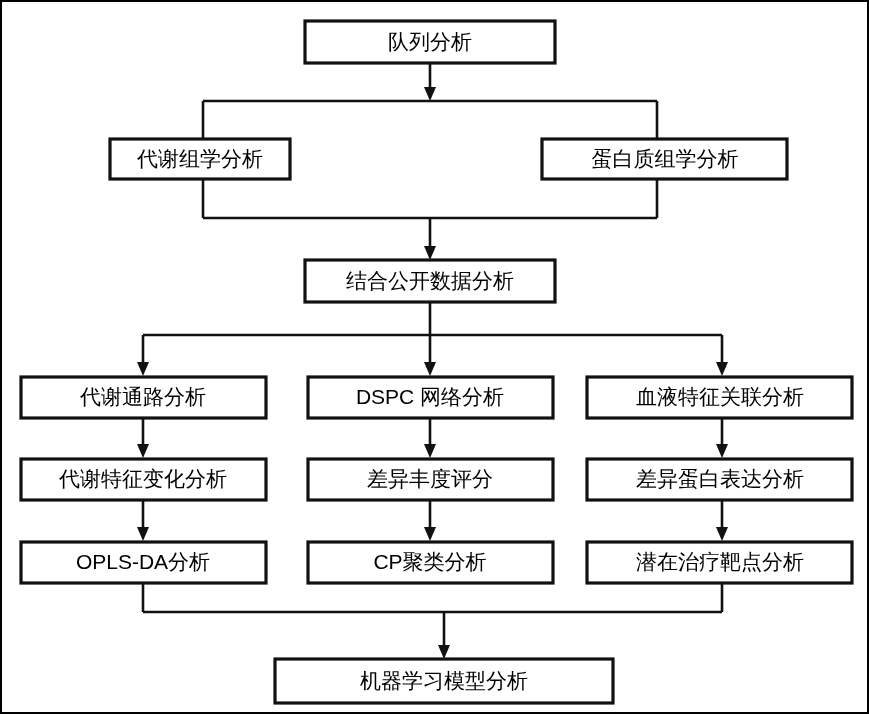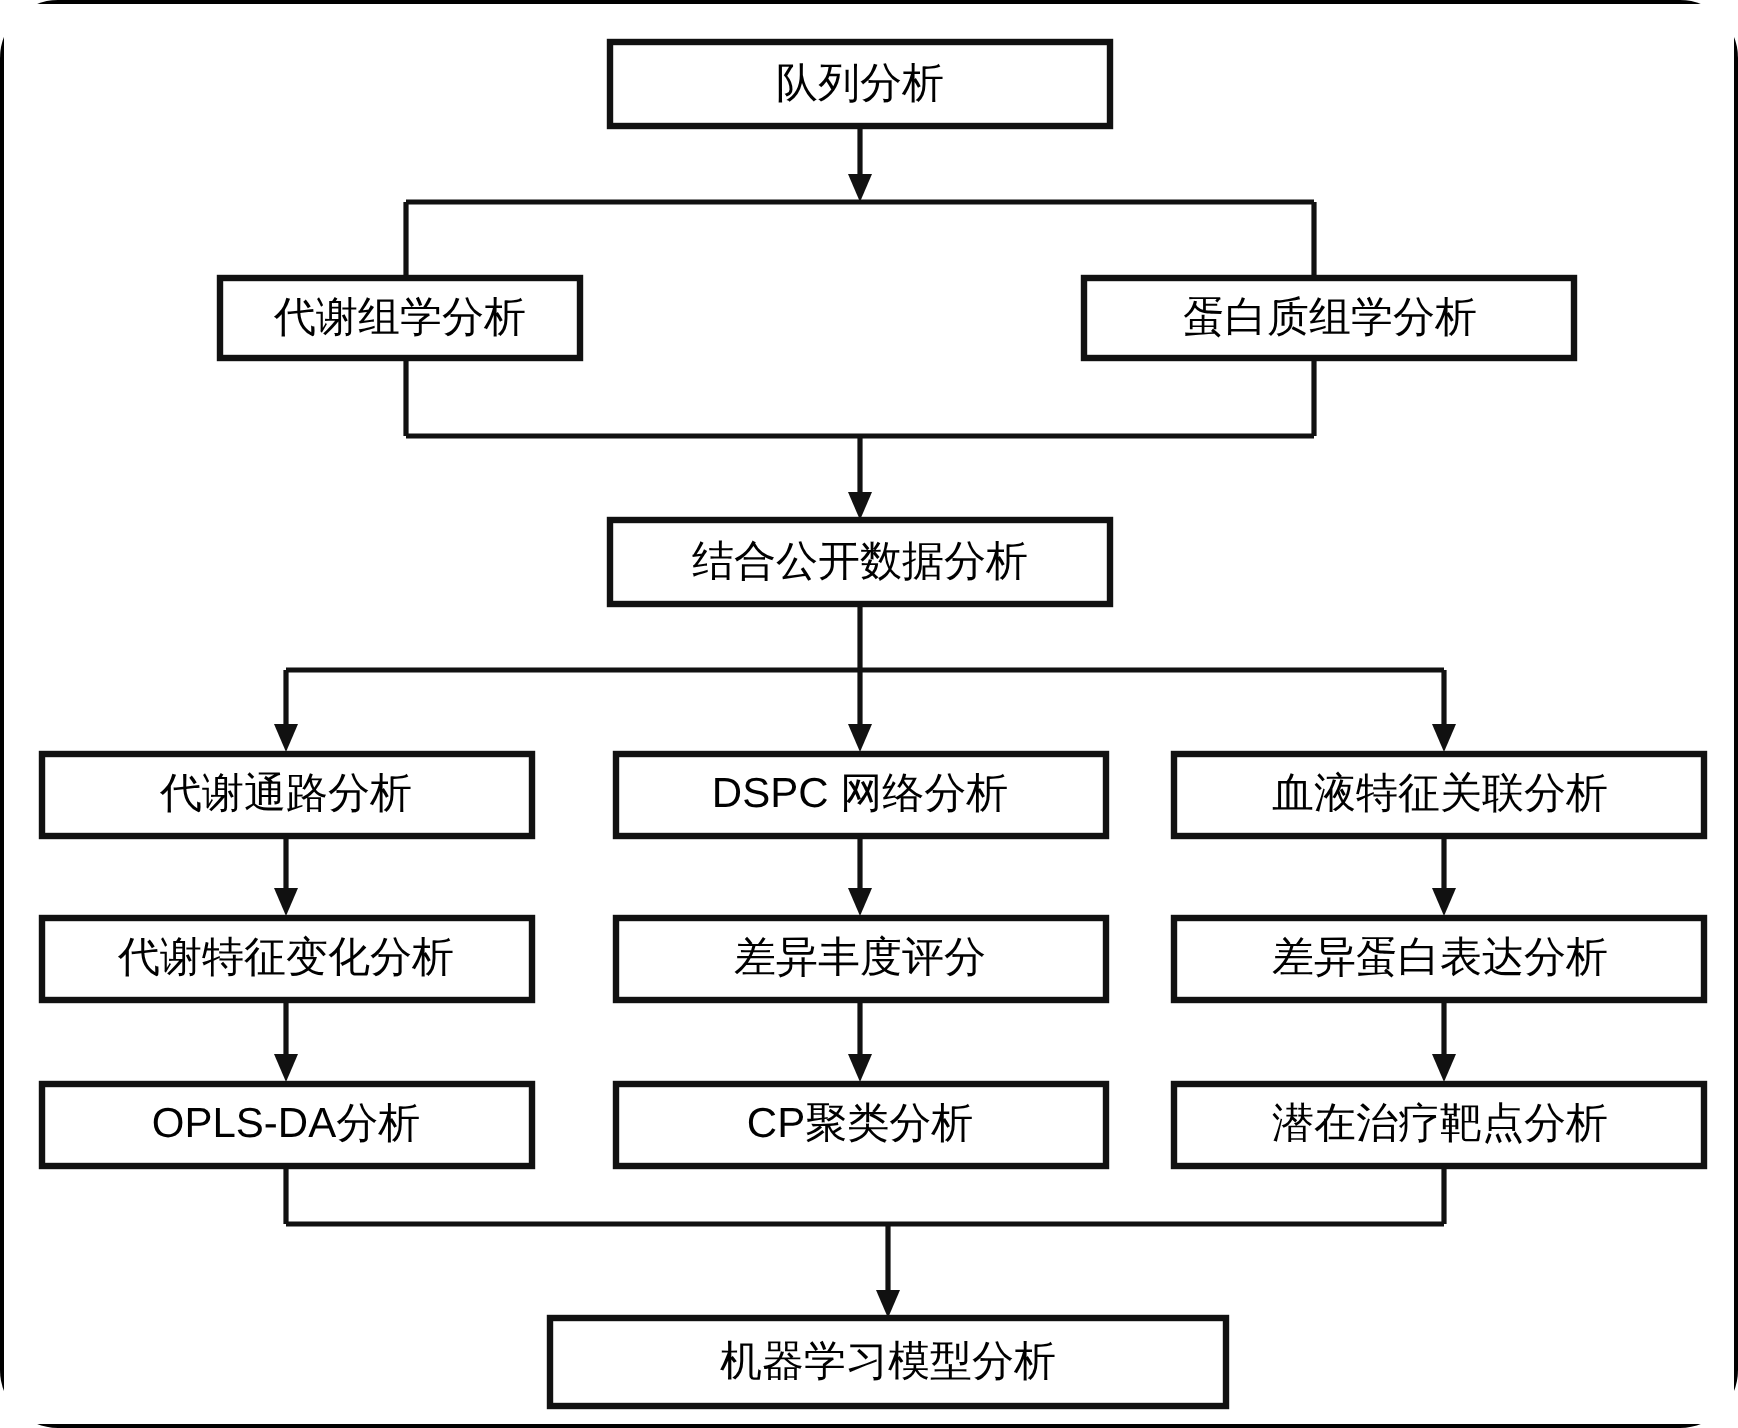--- a/index.html
+++ b/index.html
@@ -10,21 +10,20 @@
   }
   body {
     font-family: "Liberation Sans", "DejaVu Sans", sans-serif;
   }
   #canvas {
     position: relative;
     width: 869px;
     height: 714px;
     background: #ffffff;
     overflow: hidden;
-    border-radius: 29px;
   }
   #flow-svg {
     position: absolute;
     top: 0;
     left: 0;
     width: 869px;
     height: 714px;
     display: block;
   }
   .frame-border {

